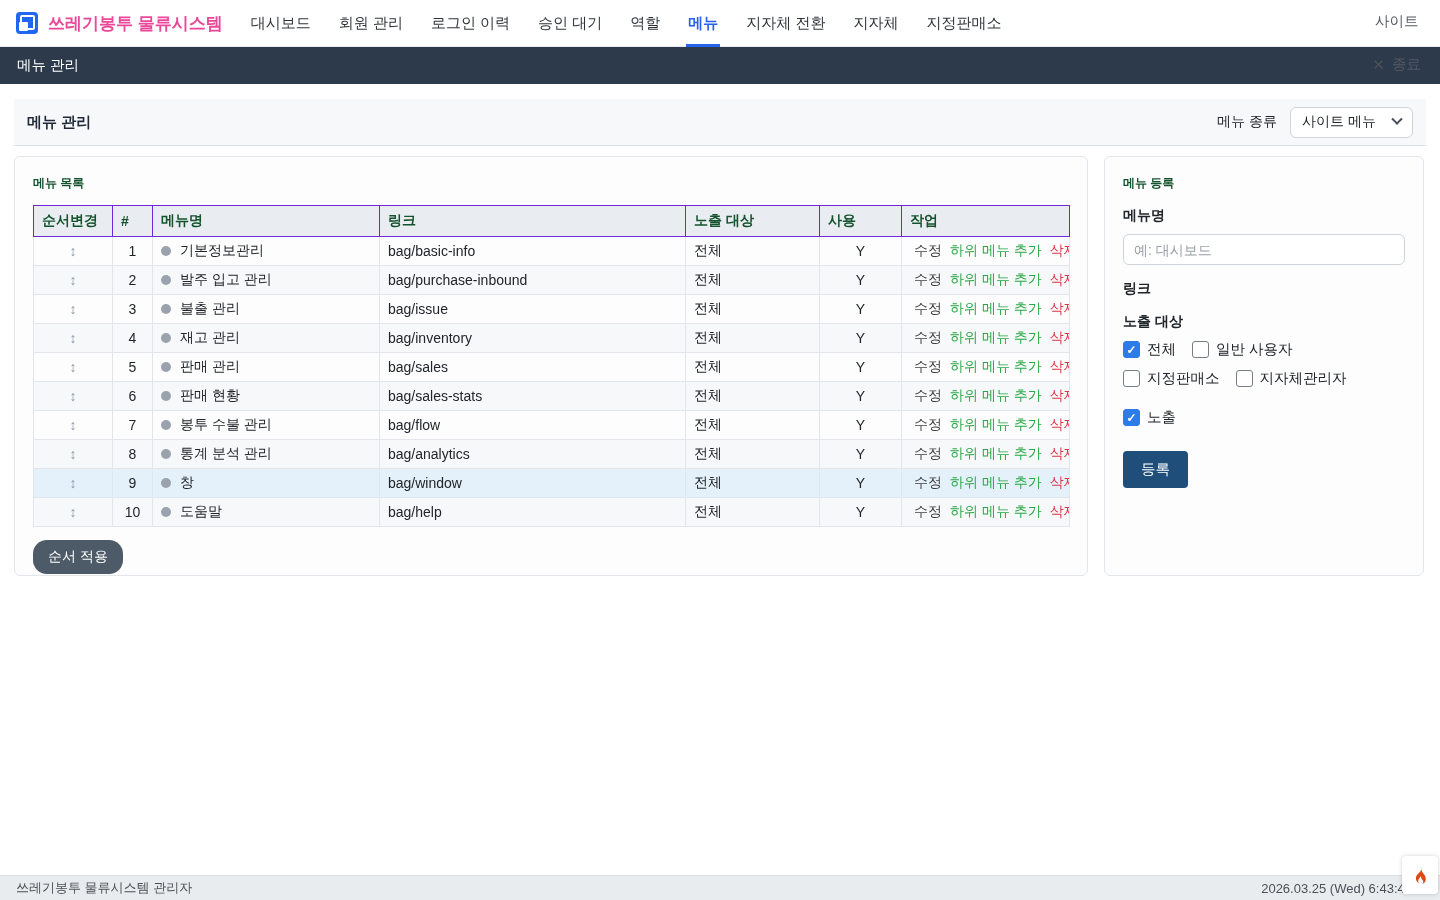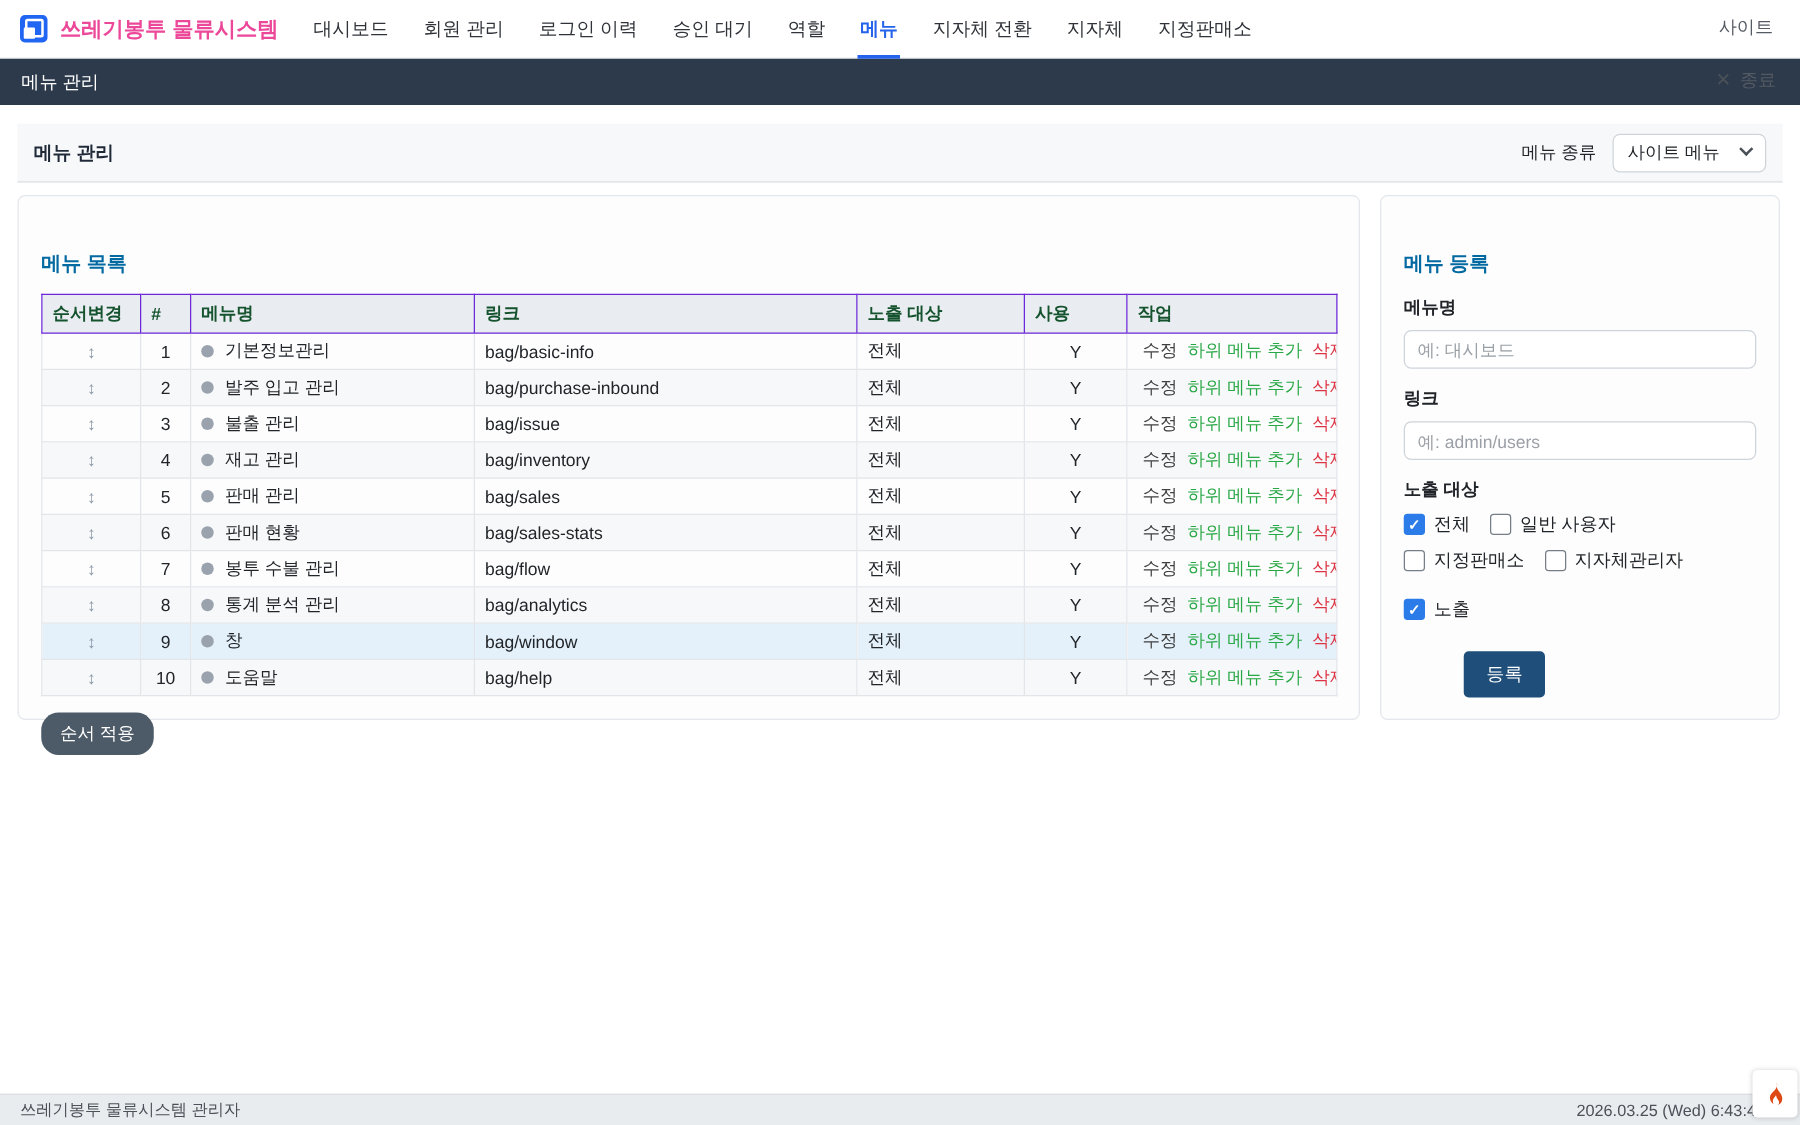--- a/index.html
+++ b/index.html
@@ -47,21 +47,21 @@
             display:flex; align-items:center; justify-content:space-between; padding:0 11px;
             font-size:14px; cursor:pointer; }
   .chev { width:8px; height:8px; border-right:2px solid #495057; border-bottom:2px solid #495057;
           transform:rotate(45deg) translate(-2px,-2px); }
 
   
   .main { display:flex; align-items:flex-start; gap:16px; margin:10px 14px 0; }
   .card { background:#fdfdfe; border:1px solid #e3e6ea; border-radius:6px; }
   .card-left  { width:1074px; height:420px; padding:18px; }
   .card-right { width:320px;  height:420px; padding:18px; }
-  .section-title { font-size:16px; font-weight:bold; color:#0369a1;margin-top:26px; }
+  .section-title { font-size:12px; font-weight:bold; color:#14532d; }
 
   
   table { width:100%; border-collapse:collapse; margin-top:13px; font-size:14px; table-layout:fixed; }
   th { background:#e9ecf1; border:1px solid #6d28d9; font-weight:bold; color:#14532d;
        padding:6px 8px; text-align:left; }
   td { border:1px solid #e2e6ea; padding:5px 8px; color:#212529; overflow:hidden; white-space:nowrap; }
   td.center { text-align:center; }
   tr.striped td { background:#f7f8f9; }
   tr.highlight td { background:#e4f1fa; }
   .handle { color:#8d99a8; font-size:14px; cursor:grab; }
@@ -81,21 +81,21 @@
   .text-input::placeholder { color:#9aa0a6; }
   .checkbox-group { display:flex; flex-wrap:wrap; gap:10px 16px; margin-top:4px;
                     font-size:14.5px; }
   .cb { display:flex; align-items:center; gap:7px; cursor:pointer; }
   .box { width:17px; height:17px; border:1.5px solid #757d86; border-radius:3px; background:#fff;
          display:flex; align-items:center; justify-content:center; flex:0 0 auto; }
   .box.checked { background:#2b7ce9; border-color:#2b7ce9; }
   .box.checked::after { content:"✓"; color:#fff; font-size:12px; font-weight:bold; line-height:1; }
   .visible-row { margin-top:20px; }
   .submit-btn { margin-top:24px; background:#1e4e79; color:#fff; border:none; border-radius:4px;
-                padding:9px 18px; font-size:14.5px; cursor:pointer; font-family:Liberation Serif, serif;margin-left:48px; }
+                padding:9px 18px; font-size:14.5px; cursor:pointer; font-family:Liberation Serif, serif; }
 
   
   .footer { position:absolute; left:0; right:0; bottom:0; height:25px; background:#e9ecef;
             border-top:1px solid #dcdfe3; display:flex; align-items:center;
             justify-content:space-between; padding:0 28px 0 16px; font-size:13px; color:#4b5158;margin-top:42px; }
 
   
   .debug-box { position:absolute; right:2px; bottom:6px; width:36px; height:38px; background:#fff;
                border-radius:4px; box-shadow:0 0 4px rgba(0,0,0,.18); display:flex;
                align-items:center; justify-content:center; cursor:pointer; }
@@ -264,21 +264,20 @@
     <button class="apply-btn">순서 적용</button>
   </div>
 
   <div class="card card-right">
     <div class="section-title">메뉴 등록</div>
 
     <label class="form-label">메뉴명</label>
     <input class="text-input" type="text" placeholder="예: 대시보드" style="">
 
     <label class="form-label">링크</label>
-    <input class="text-input" type="text" placeholder="예: admin/users" style="">
 
     <label class="form-label">노출 대상</label>
     <div class="checkbox-group">
         <span class="cb">
           <span class="box checked"></span>
           <span>전체</span>
         </span>
         <span class="cb">
           <span class="box"></span>
           <span>일반 사용자</span>

